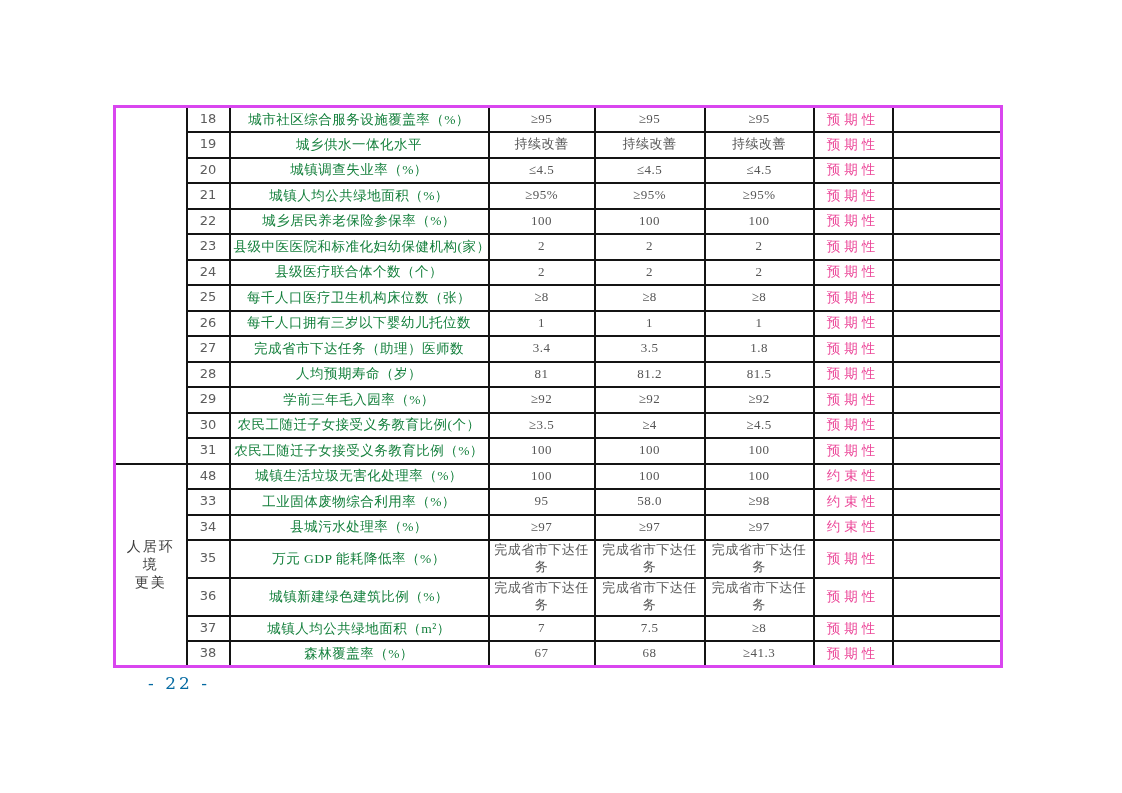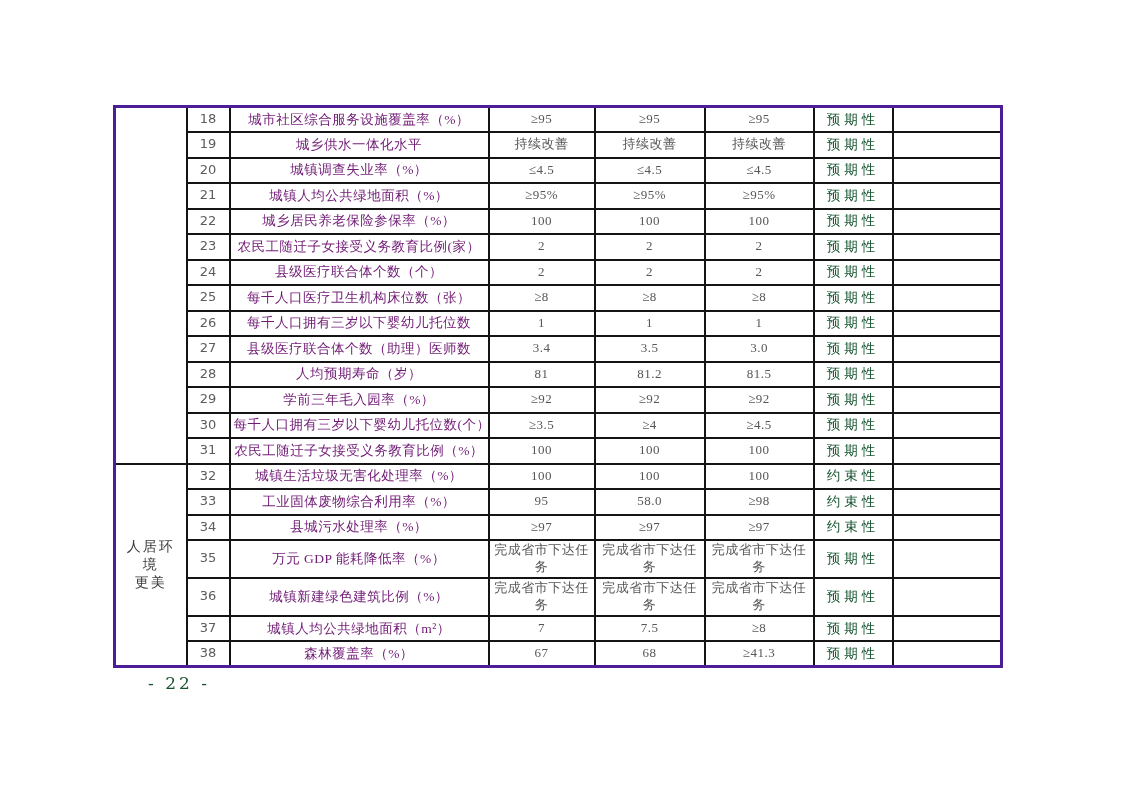--- a/index.html
+++ b/index.html
@@ -16,21 +16,21 @@
     color: #3c3c3c;
     overflow: hidden;
   }
   table.indicator-table {
     position: absolute;
     left: 113px;
     top: 105px;
     width: 887px;
     border-collapse: collapse;
     table-layout: fixed;
-    border: 3px solid #4c1d95;
+    border: 3px solid #d946ef;
   }
   table.indicator-table td {
     border: 2px solid #141414;
     text-align: center;
     vertical-align: middle;
     padding: 1px 3px;
     line-height: 1.3;
     overflow: hidden;
   }
   table.indicator-table tr {
@@ -46,44 +46,44 @@
   }
   td.num {
     font-family: "DejaVu Sans", "Liberation Sans", sans-serif;
     font-size: 13px;
     color: #5c5c5c;
   }
   td.ind {
     font-size: 13.5px;
     letter-spacing: 0.5px;
     white-space: nowrap;
-    color: #701a75;
+    color: #15803d;
     border-radius: 12px;
   }
   td.val {
     font-size: 13px;
     color: #565656;
     letter-spacing: 0.5px;
   }
   td.attr {
     font-size: 13.5px;
     letter-spacing: 4px;
     padding-left: 7px; 
-    color: #14532d;
+    color: #ec4899;
   }
   td.remark {
     font-size: 13px;
   }
   .page-number {
     position: absolute;
     left: 148px;
     top: 673px;
     font-size: 17px;
     letter-spacing: 3px;
-    color: #14532d;
+    color: #0369a1;
     font-family: "DejaVu Serif", "Liberation Serif", serif;
   }
 </style>
 </head>
 <body>
 
 <div class="page">
 
   <table class="indicator-table">
     <colgroup>
@@ -138,21 +138,21 @@
           <td class="num">22</td>
           <td class="ind">城乡居民养老保险参保率（%）</td>
           <td class="val">100</td>
           <td class="val">100</td>
           <td class="val">100</td>
           <td class="attr">预期性</td>
           <td class="remark"></td>
         </tr>
         <tr>
           <td class="num">23</td>
-          <td class="ind">农民工随迁子女接受义务教育比例(家）</td>
+          <td class="ind">县级中医医院和标准化妇幼保健机构(家）</td>
           <td class="val">2</td>
           <td class="val">2</td>
           <td class="val">2</td>
           <td class="attr">预期性</td>
           <td class="remark"></td>
         </tr>
         <tr>
           <td class="num">24</td>
           <td class="ind">县级医疗联合体个数（个）</td>
           <td class="val">2</td>
@@ -174,24 +174,24 @@
           <td class="num">26</td>
           <td class="ind">每千人口拥有三岁以下婴幼儿托位数</td>
           <td class="val">1</td>
           <td class="val">1</td>
           <td class="val">1</td>
           <td class="attr">预期性</td>
           <td class="remark"></td>
         </tr>
         <tr>
           <td class="num">27</td>
-          <td class="ind">县级医疗联合体个数（助理）医师数</td>
+          <td class="ind">完成省市下达任务（助理）医师数</td>
           <td class="val">3.4</td>
           <td class="val">3.5</td>
-          <td class="val">3.0</td>
+          <td class="val">1.8</td>
           <td class="attr">预期性</td>
           <td class="remark"></td>
         </tr>
         <tr>
           <td class="num">28</td>
           <td class="ind">人均预期寿命（岁）</td>
           <td class="val">81</td>
           <td class="val">81.2</td>
           <td class="val">81.5</td>
           <td class="attr">预期性</td>
@@ -201,40 +201,40 @@
           <td class="num">29</td>
           <td class="ind">学前三年毛入园率（%）</td>
           <td class="val">≥92</td>
           <td class="val">≥92</td>
           <td class="val">≥92</td>
           <td class="attr">预期性</td>
           <td class="remark"></td>
         </tr>
         <tr>
           <td class="num">30</td>
-          <td class="ind">每千人口拥有三岁以下婴幼儿托位数(个）</td>
+          <td class="ind">农民工随迁子女接受义务教育比例(个）</td>
           <td class="val">≥3.5</td>
           <td class="val">≥4</td>
           <td class="val">≥4.5</td>
           <td class="attr">预期性</td>
           <td class="remark"></td>
         </tr>
         <tr>
           <td class="num">31</td>
           <td class="ind">农民工随迁子女接受义务教育比例（%）</td>
           <td class="val">100</td>
           <td class="val">100</td>
           <td class="val">100</td>
           <td class="attr">预期性</td>
           <td class="remark"></td>
         </tr>
         <tr>
           <td class="cat" rowspan="7">人居环境
 更美</td>
-          <td class="num">32</td>
+          <td class="num">48</td>
           <td class="ind">城镇生活垃圾无害化处理率（%）</td>
           <td class="val">100</td>
           <td class="val">100</td>
           <td class="val">100</td>
           <td class="attr">约束性</td>
           <td class="remark"></td>
         </tr>
         <tr>
           <td class="num">33</td>
           <td class="ind">工业固体废物综合利用率（%）</td>

